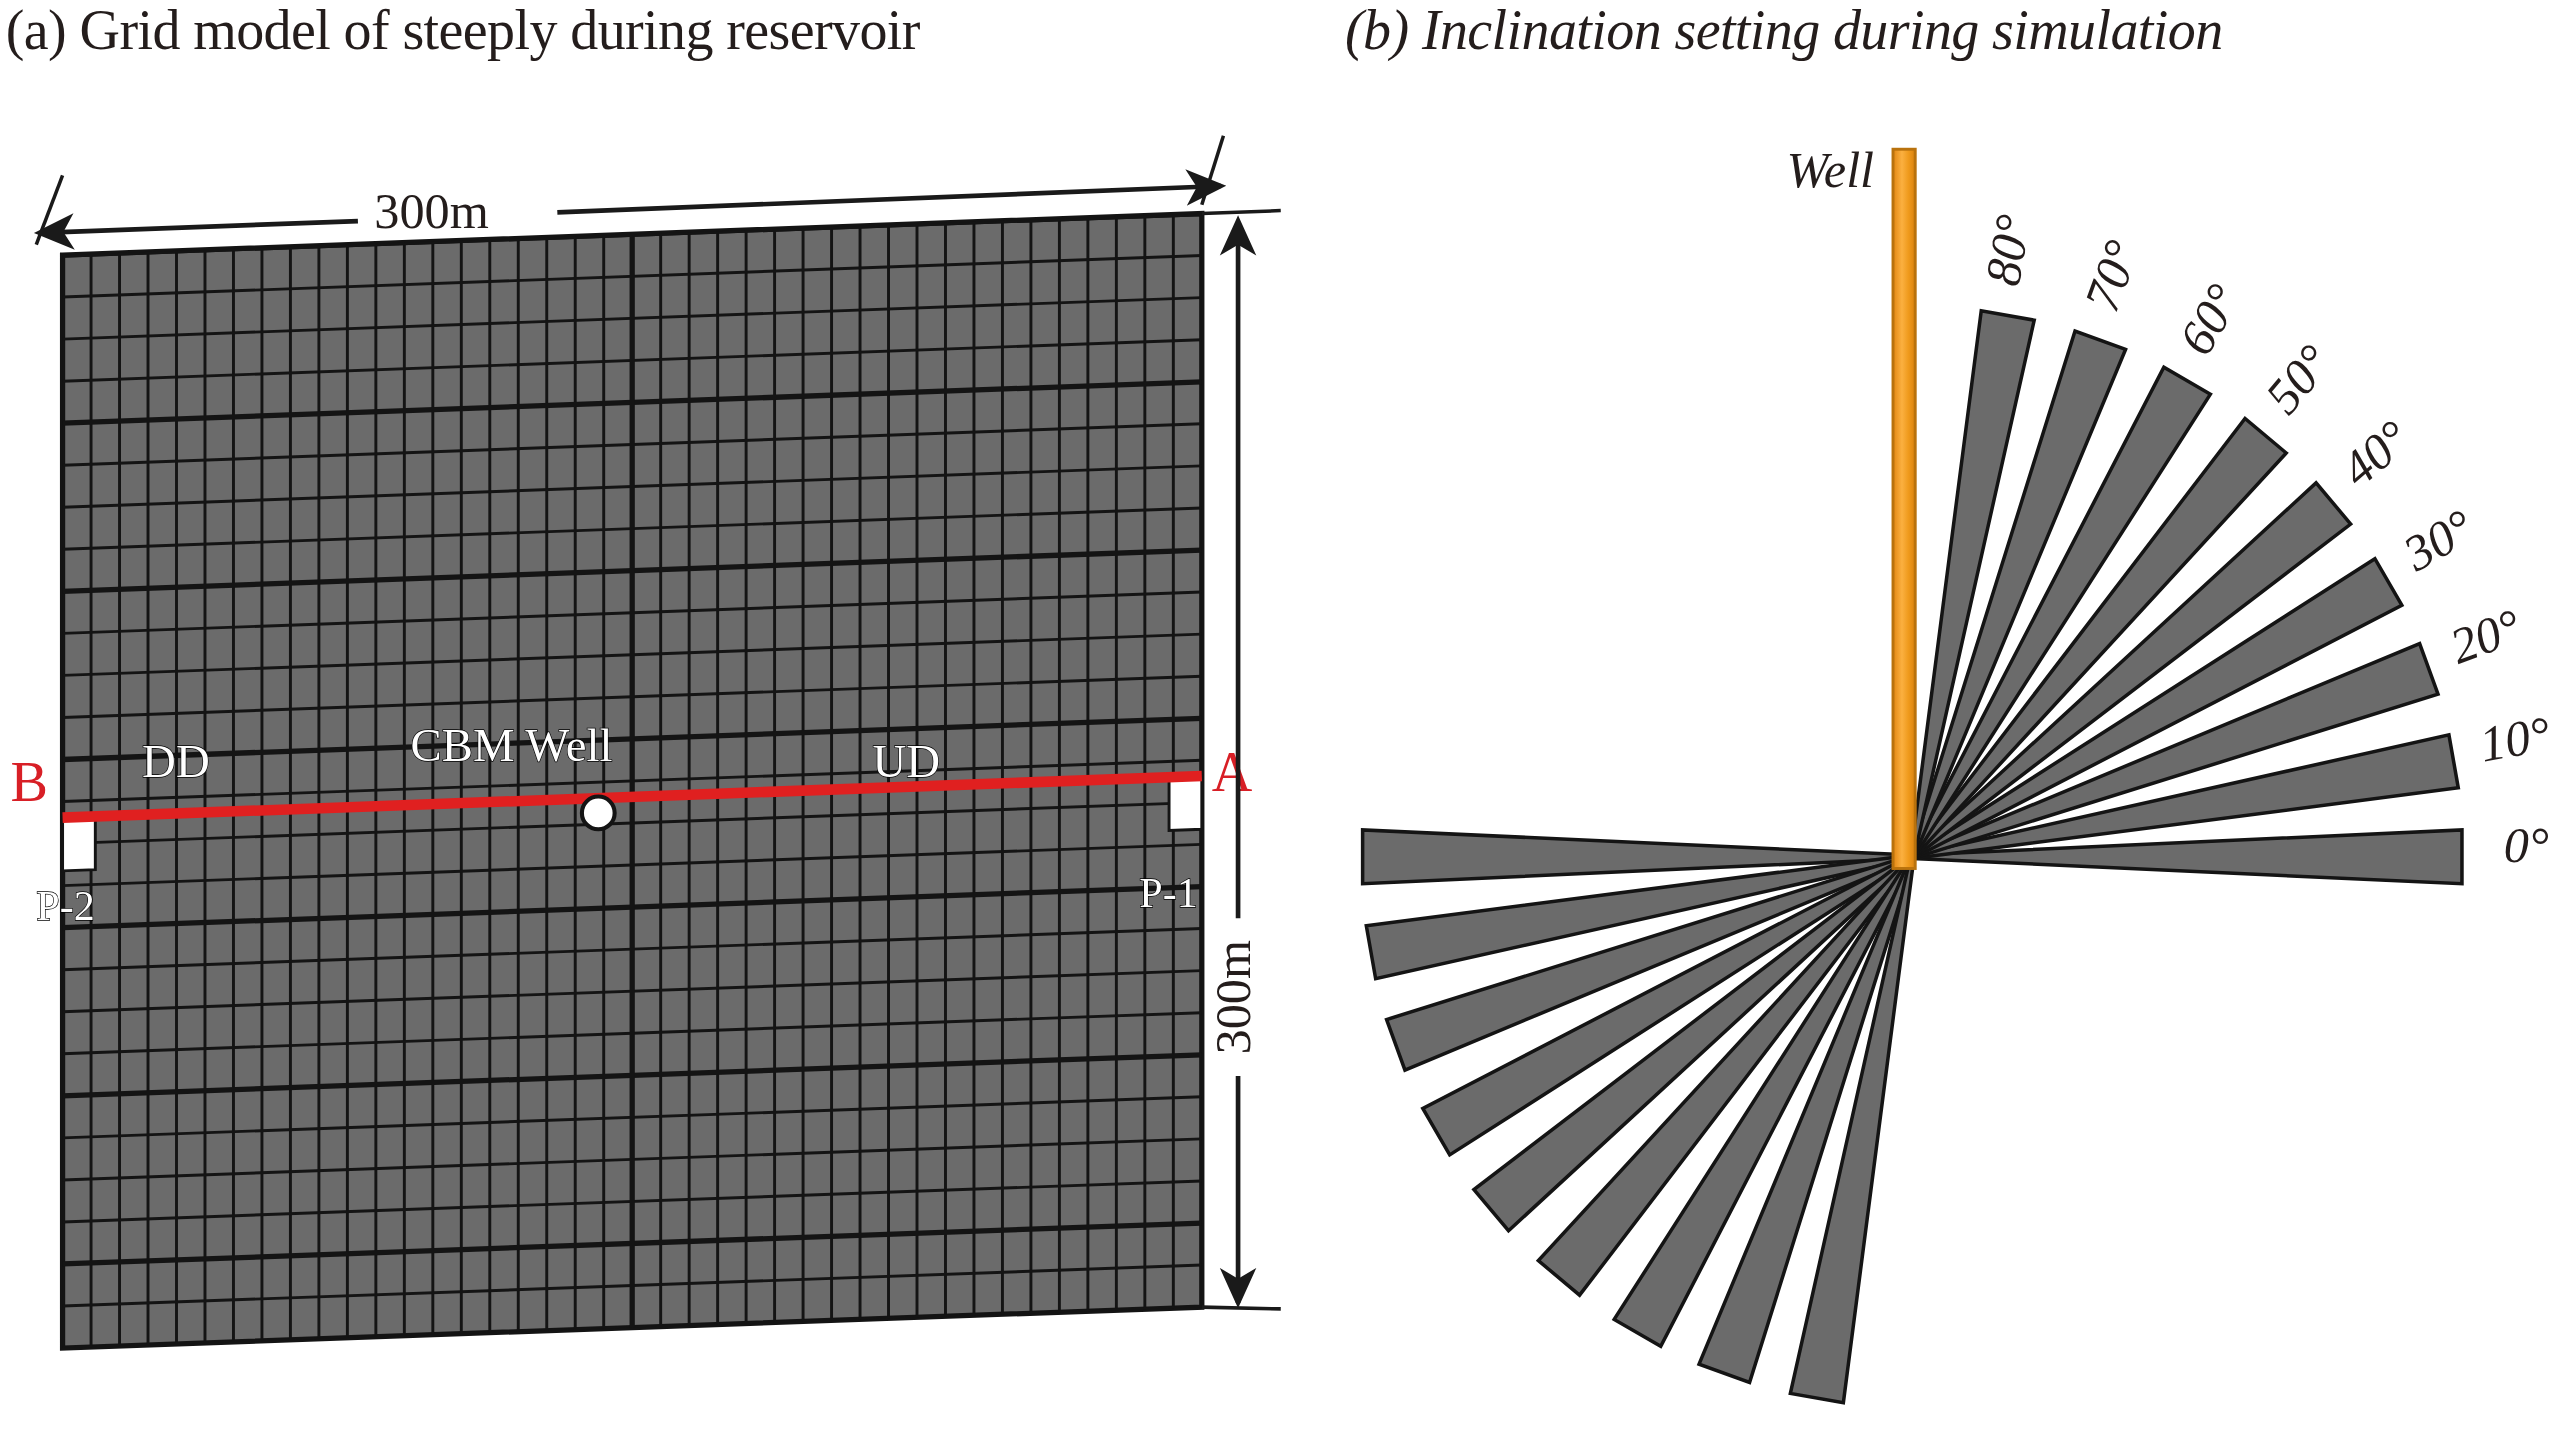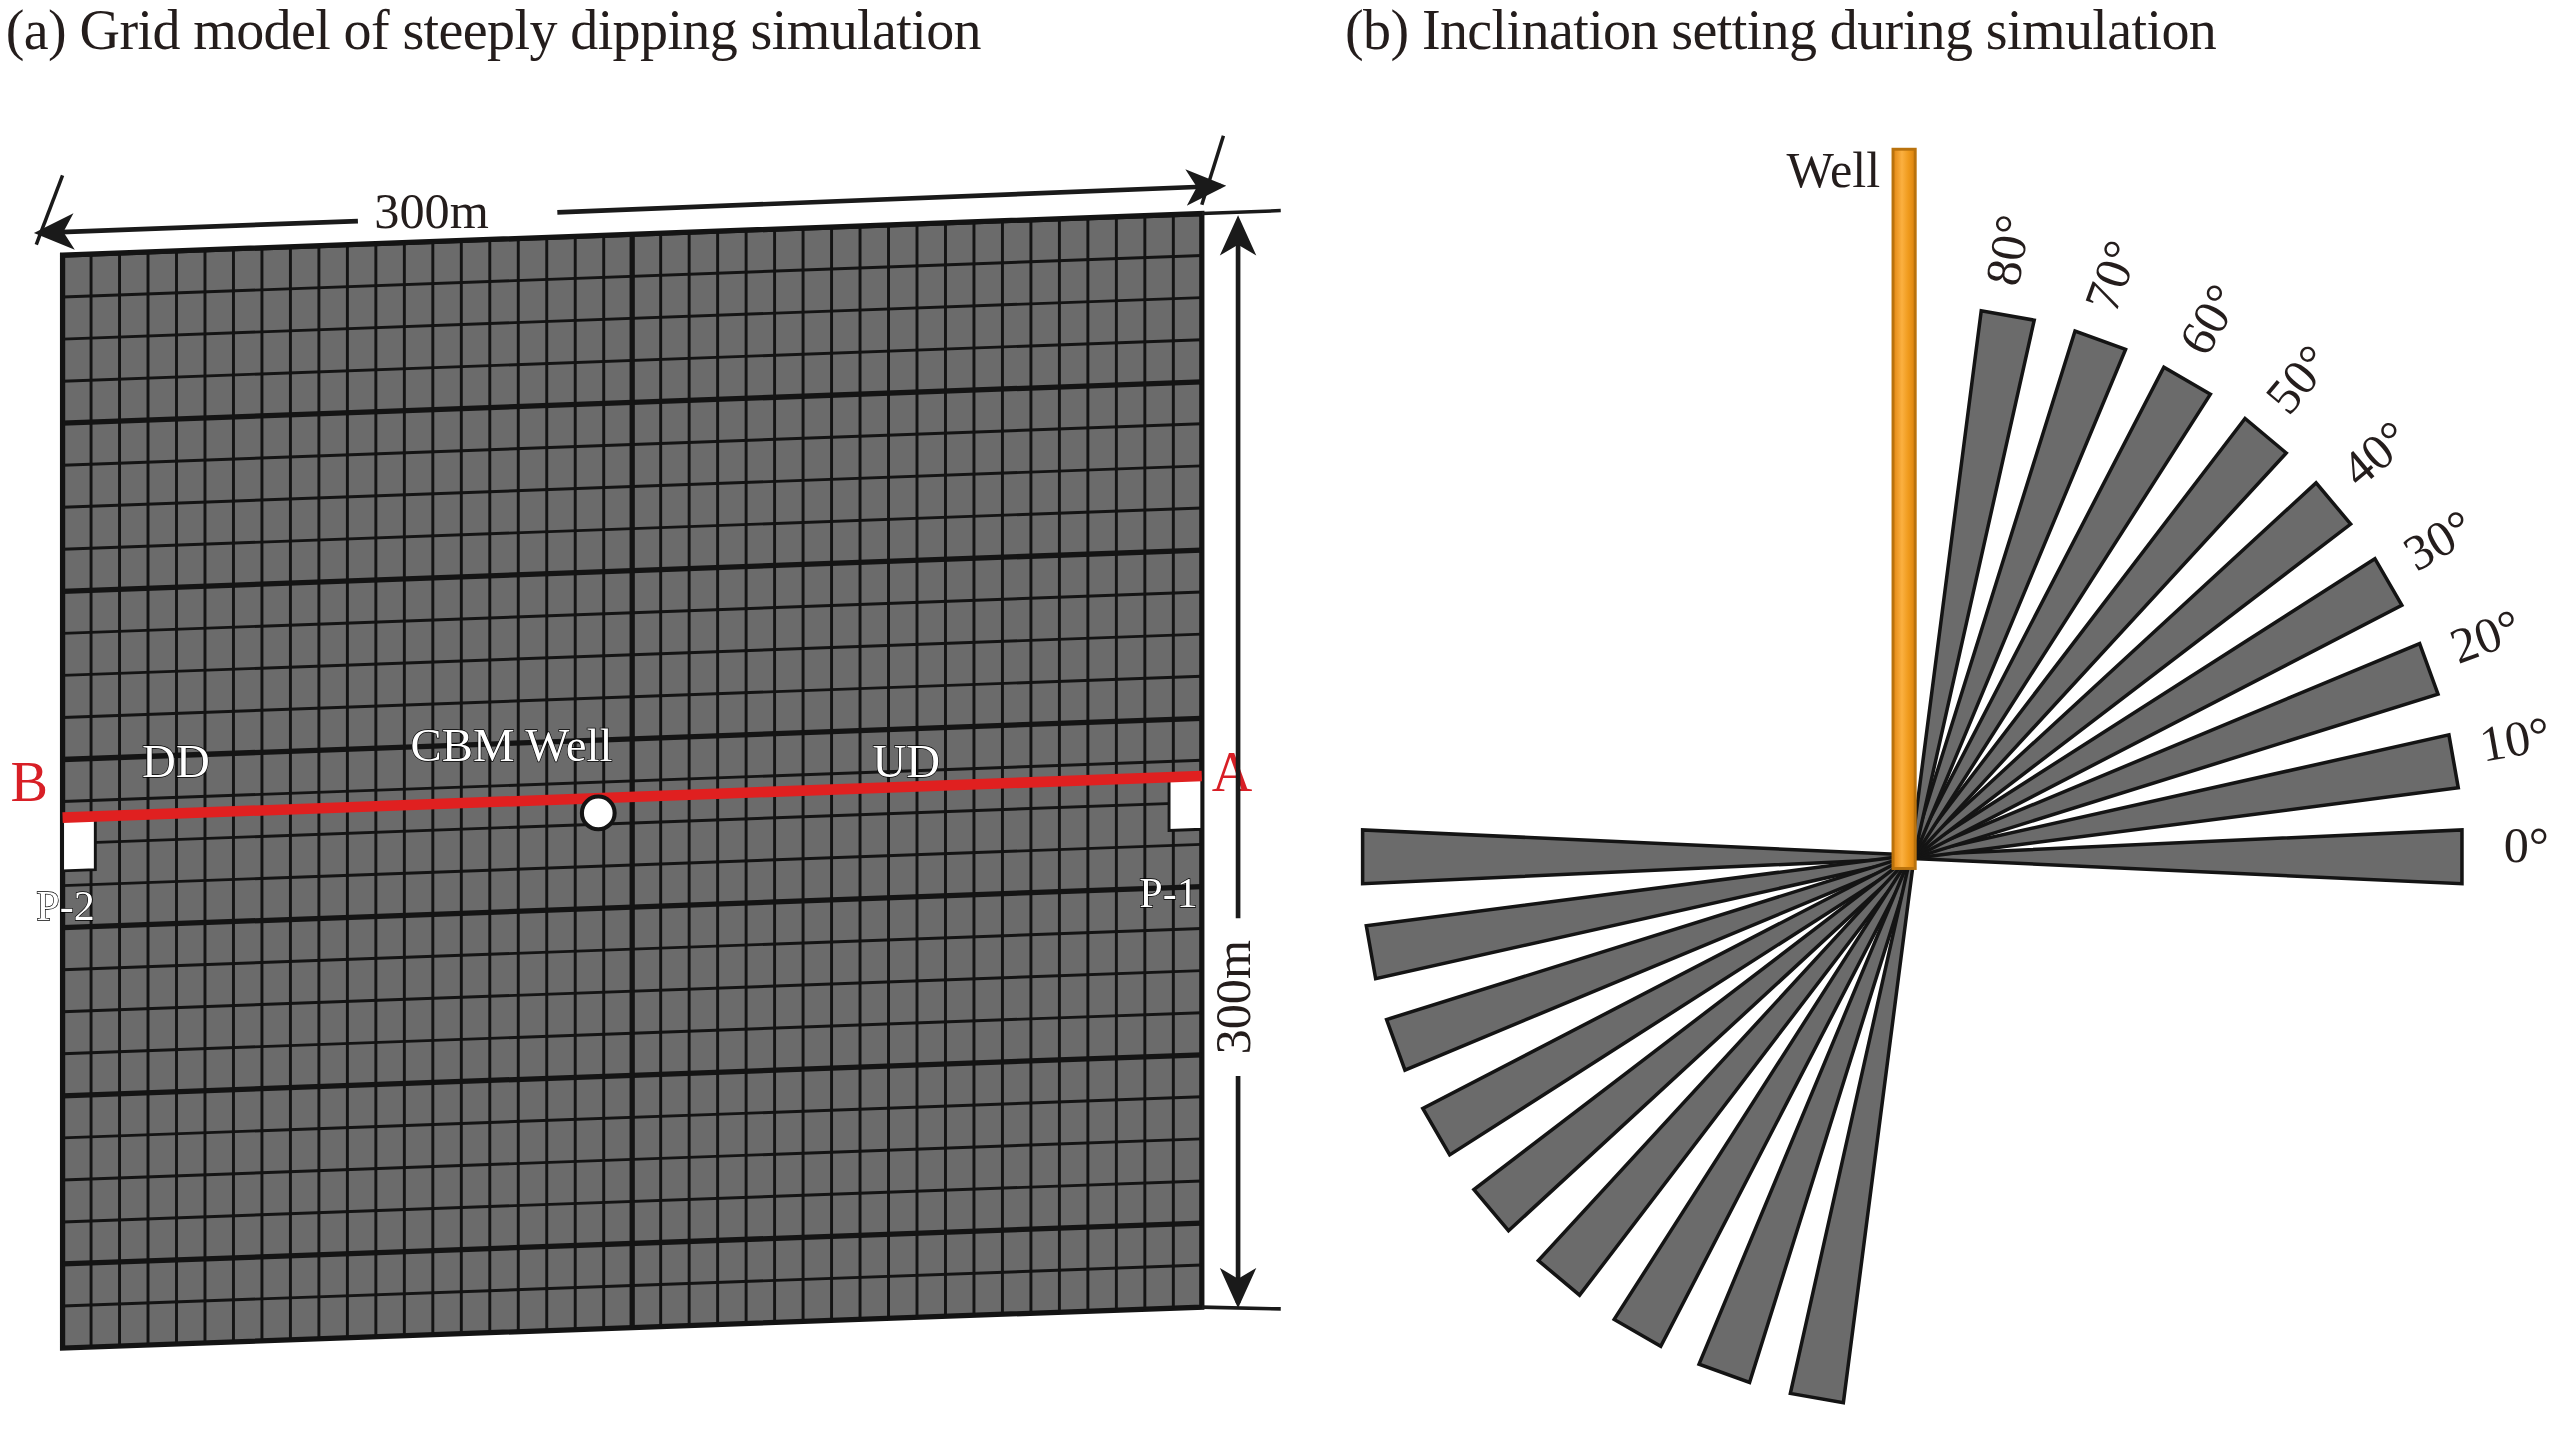--- a/index.html
+++ b/index.html
@@ -1,21 +1,21 @@
 <!DOCTYPE html>
 <html style="font-size:9.4px"><head>
 <meta charset="utf-8">
 <style>
   html,body{margin:0;padding:0;background:#ffffff;}
   body{width:2576px;height:1437px;position:relative;overflow:hidden;
        font-family:"Liberation Serif","DejaVu Serif",serif;color:#1a1a1a;}
 
   .panel{position:absolute;top:0;height:1437px;}
   #panel-a{left:0;width:1310px;}
-  #panel-b{left:1310px;width:1266px;}
+  #panel-b{left:1310px;width:1266px;font-style:italic;}
 
   .panel-title{
     position:absolute;top:2.3px;width:100%;text-align:left;
     font-size:56px;line-height:1.0;letter-spacing:-0.6px;
     font-family:"Liberation Serif","DejaVu Serif",serif;
     color:#241d1c;white-space:nowrap;font-weight:400;
   }
   #title-a{left:5.8px;}
   #title-b{left:35px;}
 
@@ -28,21 +28,21 @@
   }
   .lbl-white{fill:#ffffff;stroke:#000000;stroke-width:2.2px;paint-order:stroke fill;}
   .lbl-red{fill:#d81f26;}
   .lbl-black{fill:#241d1c;}
 </style>
 </head>
 <body>
 
 <div class="panel" id="panel-a">
 
-  <div class="panel-title" id="title-a">(a) Grid model of steeply dipping simulation</div>
+  <div class="panel-title" id="title-a">(a) Grid model of steeply during reservoir</div>
 
   <svg width="1310" height="1437" viewBox="0 0 2240 2457">
     <defs>
 
       <clipPath id="gridClip">
         <polygon points="107,436 2055,365 2055,2235 107,2305"></polygon>
       </clipPath>
       <marker id="arrHead" markerWidth="9" markerHeight="9" refX="7.5" refY="4.5" orient="auto" markerUnits="strokeWidth">
         <path d="M0,0.6 L8.6,4.5 L0,8.4 L2.3,4.5 Z" fill="#1a1a1a"></path>
       </marker>

